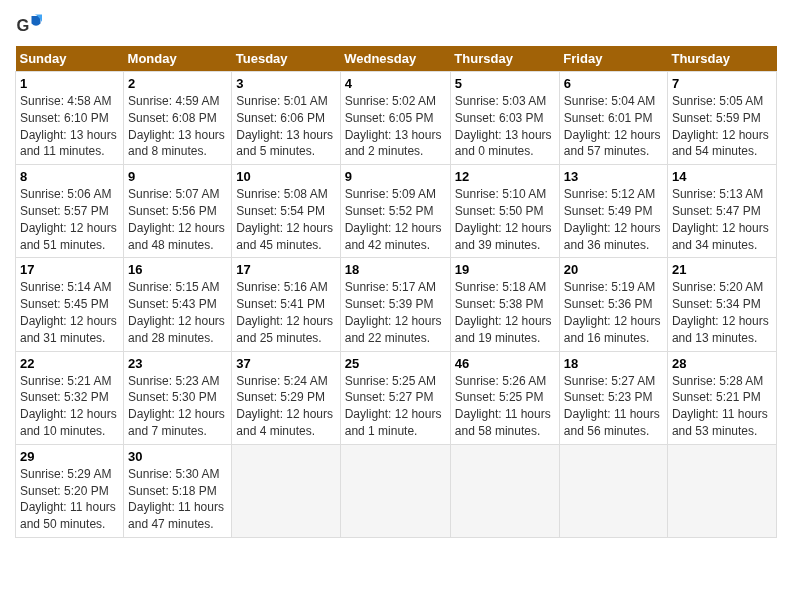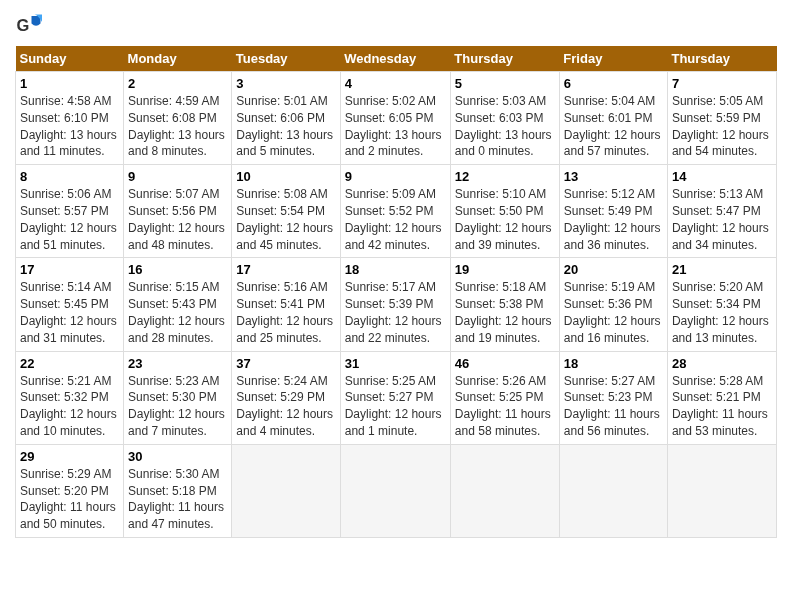--- a/index.html
+++ b/index.html
@@ -220,21 +220,21 @@
           </td>
           <td>
             <span class="day-number">23</span>
             <div class="day-detail">Sunrise: 5:23 AM<br>Sunset: 5:30 PM<br>Daylight: 12 hours and 7 minutes.</div>
           </td>
           <td>
             <span class="day-number">37</span>
             <div class="day-detail">Sunrise: 5:24 AM<br>Sunset: 5:29 PM<br>Daylight: 12 hours and 4 minutes.</div>
           </td>
           <td>
-            <span class="day-number">31</span>
+            <span class="day-number">25</span>
             <div class="day-detail">Sunrise: 5:25 AM<br>Sunset: 5:27 PM<br>Daylight: 12 hours and 1 minute.</div>
           </td>
           <td>
             <span class="day-number">46</span>
             <div class="day-detail">Sunrise: 5:26 AM<br>Sunset: 5:25 PM<br>Daylight: 11 hours and 58 minutes.</div>
           </td>
           <td>
             <span class="day-number">18</span>
             <div class="day-detail">Sunrise: 5:27 AM<br>Sunset: 5:23 PM<br>Daylight: 11 hours and 56 minutes.</div>
           </td>

